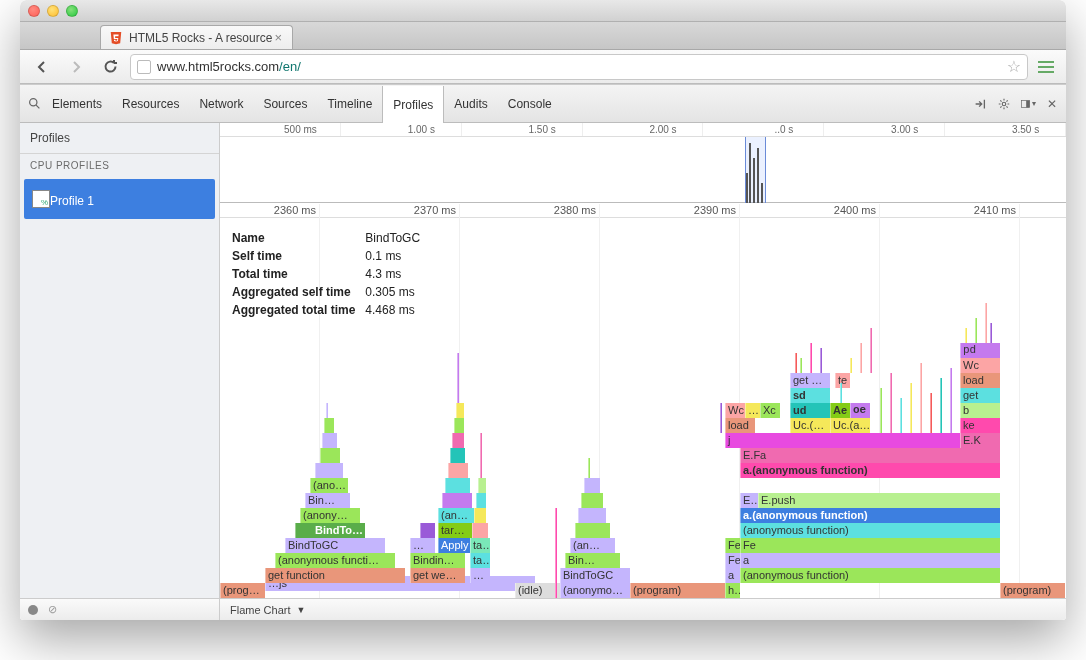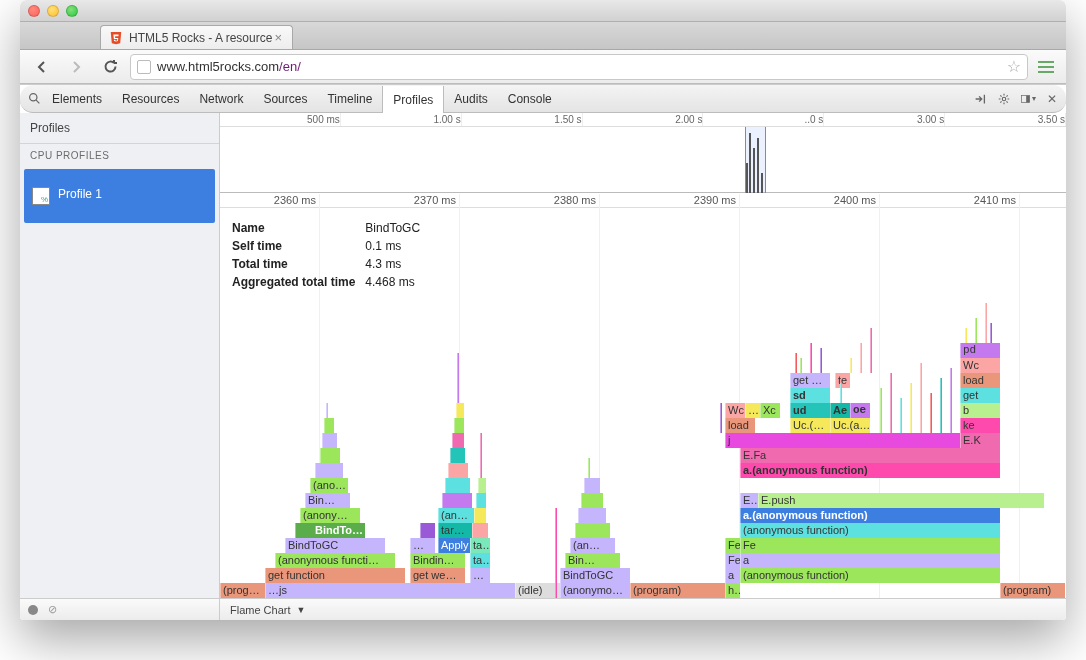--- a/index.html
+++ b/index.html
@@ -19,46 +19,46 @@
 .browser-tab { background: linear-gradient(#f9f9f9,#ededed); height: 24px; border: 1px solid #a8a8a8; border-bottom: none; border-radius: 4px 4px 0 0; display: flex; align-items: center; padding: 0 8px; font-size: 12px; color: #444; min-width: 180px; position: relative; }
 .favicon { width: 14px; height: 14px; margin-right: 6px; display: inline-flex; align-items: center; justify-content: center; }
 .favicon svg { width: 14px; height: 14px; }
 .tab-close { margin-left: auto; font-size: 13px; color: #888; padding: 0 2px; cursor: default; }
 
 .toolbar { height: 34px; background: linear-gradient(#fbfbfb,#ebebeb); border-bottom: 1px solid #bcbcbc; display: flex; align-items: center; padding: 0 8px; gap: 6px; }
 .tb-btn { width: 28px; height: 26px; display: flex; align-items: center; justify-content: center; color: #555; }
 .tb-btn.disabled { color: #bbb; }
 .omnibox { flex: 1; height: 26px; border: 1px solid #c8c8c8; border-radius: 4px; background: #fff; display: flex; align-items: center; padding: 0 6px; font-size: 13px; color: #333; }
 .omnibox .globe { width: 14px; height: 14px; border: 1px solid #bbb; border-radius: 2px; margin-right: 6px; display: inline-block; }
-.url-path { color: #701a75; text-align: right; }
+.url-path { color: #0f766e; text-align: right; }
 .star { margin-left: auto; color: #aaa; font-size: 16px; }
 .menu-btn { width: 24px; display: flex; flex-direction: column; gap: 3px; align-items: center; justify-content: center; }
 .menu-btn span { width: 16px; height: 2px; background: #6a6; }
 
 
 .devtools { position: absolute; top: 84px; left: 0; right: 0; bottom: 0; background: #fff; display: flex; flex-direction: column; border-top: 1px solid #ccc; }
-.dt-tabs { height: 28px; background: linear-gradient(#f4f4f4,#e4e4e4); border-bottom: 1px solid #bcbcbc; display: flex; align-items: center; padding: 0 6px; font-size: 12px; color: #333; border-radius: 13px; }
+.dt-tabs { height: 38px; background: linear-gradient(#f4f4f4,#e4e4e4); border-bottom: 1px solid #bcbcbc; display: flex; align-items: center; padding: 0 6px; font-size: 12px; color: #333; }
 .dt-tab { padding: 0 10px; height: 100%; display: flex; align-items: center; cursor: default; }
 .dt-tab.active { background: #fff; border-left: 1px solid #bcbcbc; border-right: 1px solid #bcbcbc; position: relative; top: 1px; }
 .dt-right { margin-left: auto; display: flex; align-items: center; gap: 8px; color: #666; }
 .dt-icon { width: 16px; height: 16px; display: flex; align-items: center; justify-content: center; }
 
 .dt-body { flex: 1; display: flex; overflow: hidden; }
 .sidebar { width: 200px; background: #eef0f3; border-right: 1px solid #ccc; display: flex; flex-direction: column; font-size: 12px; }
 .side-header { padding: 8px 10px; color: #444; border-bottom: 1px solid #d4d4d4; font-size: 12px; }
 .side-section { padding: 6px 10px; font-size: 10px; letter-spacing: .5px; color: #6b6b6b; }
-.side-item { margin: 2px 4px; padding: 18px 8px; display: flex; align-items: flex-start; gap: 8px; border-radius: 2px; }
+.side-item { margin: 2px 4px; padding: 11px 8px; display: flex; align-items: flex-end; border-radius: 2px; }
 .side-item.selected { background: #3d7fe0; color: #fff; }
 .doc-icon { width: 18px; height: 18px; background: #fff; border: 1px solid #888; display: inline-block; position: relative; }
 .doc-icon::after { content: '%'; position: absolute; right: 1px; bottom: 0; font-size: 8px; color: #3a7; }
 
 .main { flex: 1; display: flex; flex-direction: column; position: relative; }
 .overview { height: 80px; border-bottom: 1px solid #bbb; position: relative; background: #fff; }
 .ov-ticks { height: 14px; border-bottom: 1px solid #ddd; display: flex; font-size: 10px; color: #666; }
-.ov-tick { flex: 1; border-right: 1px solid #eee; text-align: right; padding-top: 1px; padding-left: 41px; }
+.ov-tick { flex: 1; border-right: 1px solid #eee; text-align: center; padding-top: 1px; padding-left: 41px; }
 .ov-strip { position: relative; height: 66px; }
 .ov-sel { position: absolute; top: 0; bottom: 0; background: rgba(120,160,255,.15); border-left: 1px solid #6a8bd8; border-right: 1px solid #6a8bd8; }
 .ov-spike { position: absolute; bottom: 0; width: 2px; background: #555; }
 
 .detail-ticks { height: 15px; border-bottom: 1px solid #ddd; display: flex; font-size: 11px; color: #555; align-items: center; }
 .detail-tick { width: 140px; text-align: right; padding-right: 4px; position: relative; }
 .detail-tick::after { content: ''; position: absolute; right: 0; top: 0; bottom: -420px; width: 1px; background: #f0f0f0; }
 
 .flame-area { flex: 1; position: relative; overflow: hidden; }
 .tooltip { position: absolute; top: 10px; left: 10px; font-size: 12px; color: #222; }
@@ -75,21 +75,21 @@
 .footer .right { padding: 0 10px; display: flex; align-items: center; gap: 6px; }
 .dropdown-arrow { font-size: 9px; }
 
 
 .c-salmon { background: #e9967a; }
 .c-green { background: #9be65a; }
 .c-lime { background: #c4b5fd; }
 .c-darkgreen { background: #5aad4a; color: #fff; text-align: right; }
 .c-cyan { background: #5ce0e0; }
 .c-teal { background: #24c4b8; }
-.c-blue { background: #14b8a6; }
+.c-blue { background: #84cc16; }
 .c-royal { background: #3d7fe0; color: #fff; }
 .c-purple { background: #9a5ad8; color: #fff; }
 .c-violet { background: #c47aee; font-family: Liberation Mono, monospace; }
 .c-pink { background: #f06ab0; }
 .c-hotpink { background: #ff4aad; }
 .c-magenta { background: #e84ae0; }
 .c-yellow { background: #f5e85a; }
 .c-orange { background: #fca5a5; }
 .c-red { background: #f55a5a; }
 .c-grey { background: #ddd; }
@@ -240,29 +240,33 @@
                   </tr>
               <tr>
                     <td>Self time</td>
                     <td>0.1 ms</td>
                   </tr>
               <tr>
                     <td>Total time</td>
                     <td>4.3 ms</td>
                   </tr>
               <tr>
+                    <td>Aggregated self time</td>
+                    <td>0.305 ms</td>
+                  </tr>
+              <tr>
                     <td>Aggregated total time</td>
                     <td>4.468 ms</td>
                   </tr>
             </tbody>
               </table>
           </div>
 
           <div class="frame c-salmon" style="bottom:0;left:0;width:45px">(prog…</div>
-          <div class="frame c-lime" style="bottom:0;left:45px;width:270px">…js</div>
+          <div class="frame c-lime" style="bottom:7px;left:45px;width:270px">…js</div>
           <div class="frame c-grey" style="bottom:0;left:295px;width:45px">(idle)</div>
           <div class="frame c-lime" style="bottom:0;left:340px;width:70px">(anonymo…</div>
           <div class="frame c-salmon" style="bottom:0;left:410px;width:95px">(program)</div>
           <div class="frame c-lime" style="bottom:0;left:505px;width:10px"></div>
           <div class="frame c-salmon" style="bottom:0;left:780px;width:65px">(program)</div>
 
           <div class="frame c-salmon" style="bottom:15px;left:45px;width:140px">get function</div>
           <div class="frame c-green" style="bottom:30px;left:55px;width:120px">(anonymous functi…</div>
           <div class="frame c-lime" style="bottom:45px;left:65px;width:100px">BindToGC</div>
           <div class="frame c-darkgreen bold" style="bottom:60px;left:75px;width:70px">BindTo…</div>
@@ -314,21 +318,21 @@
           <div class="frame c-lime" style="bottom:30px;left:505px;width:15px">Fe</div>
           <div class="frame c-green" style="bottom:45px;left:505px;width:15px">Fe</div>
           <div class="frame c-lime" style="bottom:15px;left:505px;width:15px">a</div>
           <div class="frame c-green" style="bottom:0;left:505px;width:15px">h…</div>
 
           <div class="frame c-lime" style="bottom:30px;left:520px;width:260px">a</div>
           <div class="frame c-green" style="bottom:45px;left:520px;width:260px">Fe</div>
           <div class="frame c-cyan" style="bottom:60px;left:520px;width:260px">(anonymous function)</div>
           <div class="frame c-royal bold" style="bottom:75px;left:520px;width:260px">a.(anonymous function)</div>
           <div class="frame c-lime" style="bottom:90px;left:520px;width:18px">E…</div>
-          <div class="frame c-ltgreen" style="bottom:90px;left:538px;width:286px">E.push</div>
+          <div class="frame c-ltgreen" style="bottom:90px;left:538px;width:242px">E.push</div>
           <div class="frame c-hotpink bold" style="bottom:120px;left:520px;width:260px">a.(anonymous function)</div>
           <div class="frame c-pink" style="bottom:135px;left:520px;width:260px">E.Fa</div>
           <div class="frame c-magenta" style="bottom:150px;left:505px;width:275px">j</div>
 
           <div class="frame c-salmon" style="bottom:165px;left:505px;width:30px">load</div>
           <div class="frame c-orange" style="bottom:180px;left:505px;width:20px">Wc</div>
           <div class="frame c-yellow" style="bottom:180px;left:525px;width:15px">…</div>
           <div class="frame c-green" style="bottom:180px;left:540px;width:20px">Xc</div>
           <div class="frame c-purple thin" style="bottom:165px;left:500px;height:30px"></div>
 

